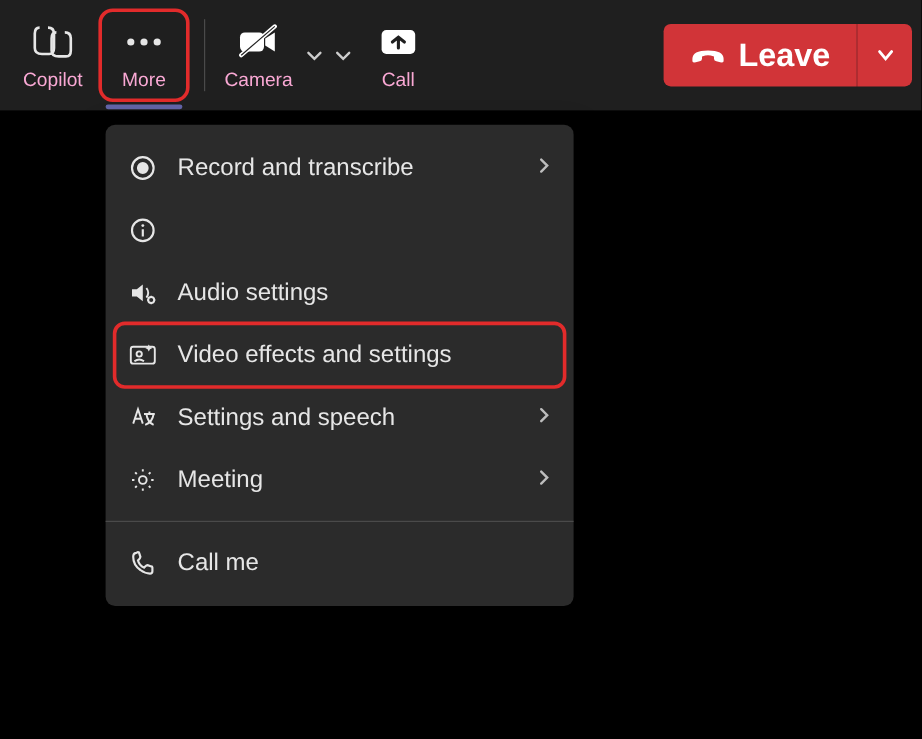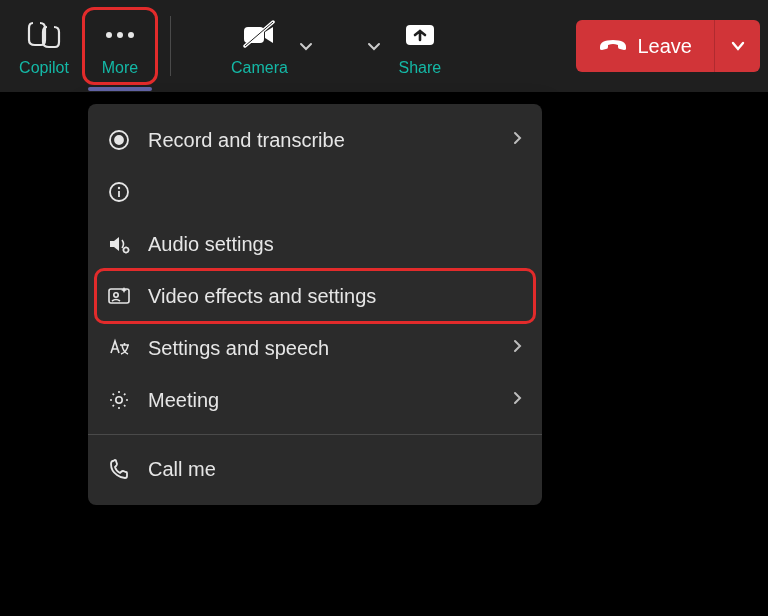--- a/index.html
+++ b/index.html
@@ -36,21 +36,21 @@
 
     .toolbar-btn .icon-slot {
       height: 40px;
       display: flex;
       align-items: center;
       justify-content: center;
     }
 
     .toolbar-btn .label {
       font-size: 16px;
-      color: #14b8a6;
+      color: #f9a8d4;
       margin-top: 4px;
     }
 
     .highlight-red {
       border: 3px solid #e22b2b;
       border-radius: 12px;
     }
 
     .more-underline {
       position: absolute;
@@ -92,48 +92,47 @@
       display: flex;
       align-items: center;
       justify-content: center;
       padding: 0 22px;
       gap: 10px;
       border-radius: 6px 0 0 6px;
       cursor: pointer;
     }
 
     .leave-btn span {
-      font-size: 20px;
-      font-weight: 400;
+      font-size: 27px;
+      font-weight: 700;
       color: #fff;
     }
 
     .leave-chevron {
       background: #d13438;
       width: 46px;
       display: flex;
       align-items: center;
       justify-content: center;
       border-radius: 0 6px 6px 0;
       border-left: 1px solid #b02a2f;
       cursor: pointer;
     }
 
     .toolbar-group {
       display: flex;
       align-items: center;
-      margin-left: 44px;
     }
 
     
     .dropdown {
       position: absolute;
       top: 104px;
       left: 88px;
-      width: 454px;
+      width: 390px;
       background: #2b2b2b;
       border-radius: 8px;
       box-shadow: 0 8px 24px rgba(0,0,0,0.6);
       padding: 10px 0;
     }
 
     .menu-item {
       display: flex;
       align-items: center;
       height: 52px;
@@ -240,21 +239,21 @@
     </div>
   </div>
 
   <div class="toolbar-btn">
     <div class="icon-slot">
       <svg width="36" height="30" viewBox="0 0 36 30">
         <rect x="4" y="5" width="28" height="20" rx="4" fill="#fff"></rect>
         <path d="M18 20 L18 11 M18 11 L13 15 M18 11 L23 15" stroke="#1f1f1f" stroke-width="2.6" fill="none" stroke-linecap="round" stroke-linejoin="round"></path>
       </svg>
     </div>
-    <div class="label">Share</div>
+    <div class="label">Call</div>
   </div>
 
   <div class="spacer"></div>
 
   <div class="leave-group">
     <div class="leave-btn">
       <span>
         <svg width="30" height="18" viewBox="0 0 30 18" fill="#fff">
           <path d="M2 12 Q2 5 15 5 Q28 5 28 12 L28 14 Q28 15 26 15 L22 14 Q20 14 20 12 L20 10 Q17 9 15 9 Q13 9 10 10 L10 12 Q10 14 8 14 L4 15 Q2 15 2 14 Z"></path>
         </svg>

